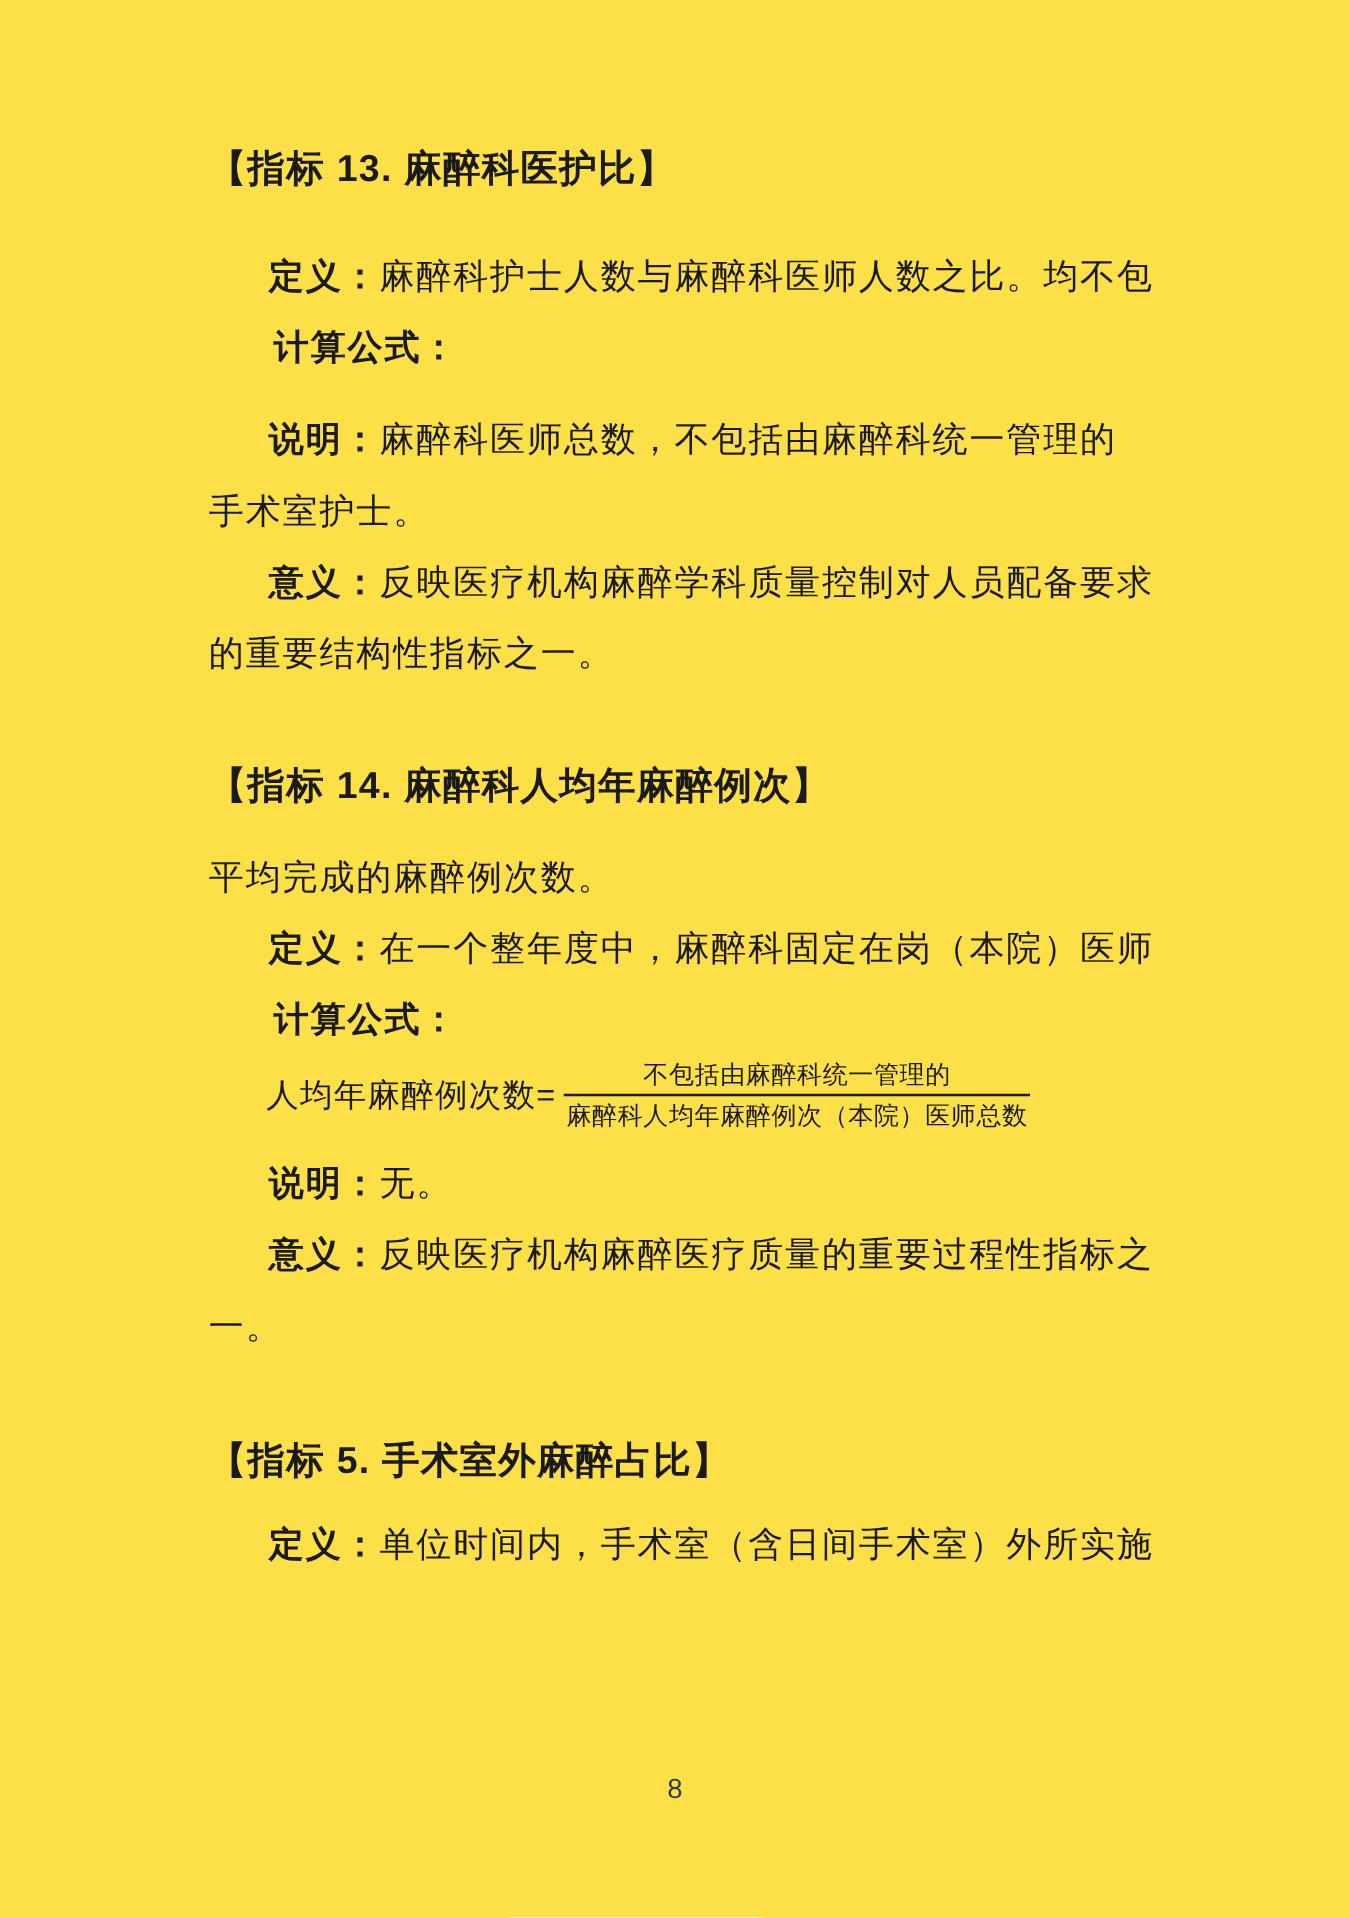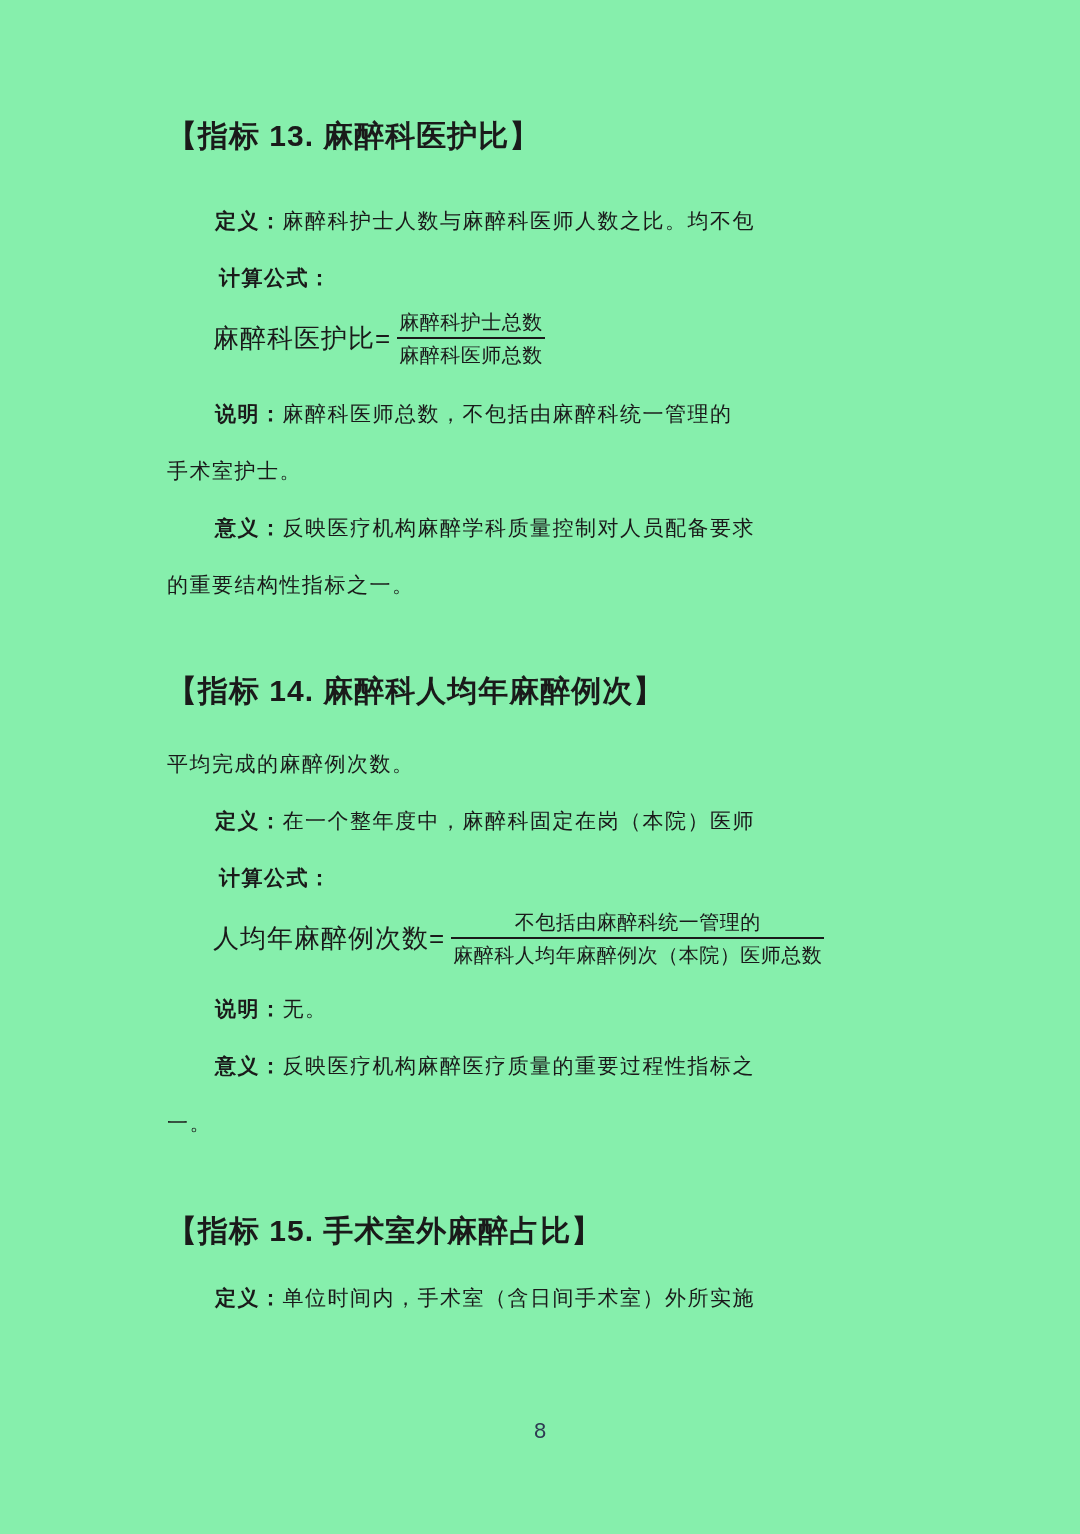--- a/index.html
+++ b/index.html
@@ -1,39 +1,39 @@
 <!DOCTYPE html>
 <html><head>
 <meta charset="utf-8">
 <style>
   html, body { margin: 0; padding: 0; background: #ffffff; }
   .page {
     position: relative;
     width: 1080px;
     height: 1534px;
     margin: 0 auto;
-    background: #86efac;
+    background: #fde047;
     box-sizing: border-box;
     padding: 112px 148px 0 167px;
     font-family: "Liberation Sans", sans-serif;
     color: #1a1a1a;
     overflow: hidden;
   }
   .indicator-title {
     margin: 0;
     font-size: 30px;
     font-weight: bold;
     line-height: 48px;
     letter-spacing: 1px;
     white-space: nowrap;
   }
   .para { margin: 0; }
   .line {
     display: block;
-    font-size: 21px;
+    font-size: 28px;
     line-height: 57px;
     letter-spacing: 1.5px;
     white-space: nowrap;
   }
   .line .lbl { font-weight: bold; }
   .first { padding-left: 48px; }
   .label-line { font-weight: bold; padding-left: 52px; }
 
   .formula {
     display: flex;
@@ -88,28 +88,20 @@
     <h2 class="indicator-title">【指标 13. 麻醉科医护比】</h2>
 
     <p class="para mt-def13">
       <span class="line first"><span class="lbl">定义：</span><span>麻醉科护士人数与麻醉科医师人数之比。均不包</span></span>
     </p>
 
     <p class="para">
       <span class="line label-line">计算公式：</span>
     </p>
 
-    <div class="formula">
-      <span class="formula-lhs">麻醉科医护比=</span>
-      <span class="fraction">
-        <span class="frac-num">麻醉科护士总数</span>
-        <span class="frac-bar"></span>
-        <span class="frac-den">麻醉科医师总数</span>
-      </span>
-    </div>
 
     <p class="para mt-note13">
       <span class="line first"><span class="lbl">说明：</span><span>麻醉科医师总数，不包括由麻醉科统一管理的</span></span>
       <span class="line">手术室护士。</span>
     </p>
 
     <p class="para">
       <span class="line first"><span class="lbl">意义：</span><span>反映医疗机构麻醉学科质量控制对人员配备要求</span></span>
       <span class="line">的重要结构性指标之一。</span>
     </p>
@@ -140,21 +132,21 @@
       <span class="line first"><span class="lbl">说明：</span><span>无。</span></span>
     </p>
 
     <p class="para">
       <span class="line first"><span class="lbl">意义：</span><span>反映医疗机构麻醉医疗质量的重要过程性指标之</span></span>
       <span class="line">一。</span>
     </p>
   </section>
 
   <section>
-    <h2 class="indicator-title mt-h15">【指标 15. 手术室外麻醉占比】</h2>
+    <h2 class="indicator-title mt-h15">【指标 5. 手术室外麻醉占比】</h2>
 
     <p class="para mt-def15">
       <span class="line first"><span class="lbl">定义：</span><span>单位时间内，手术室（含日间手术室）外所实施</span></span>
     </p>
   </section>
 
   <div class="page-footer">8</div>
 </div>
 
 </body></html>

